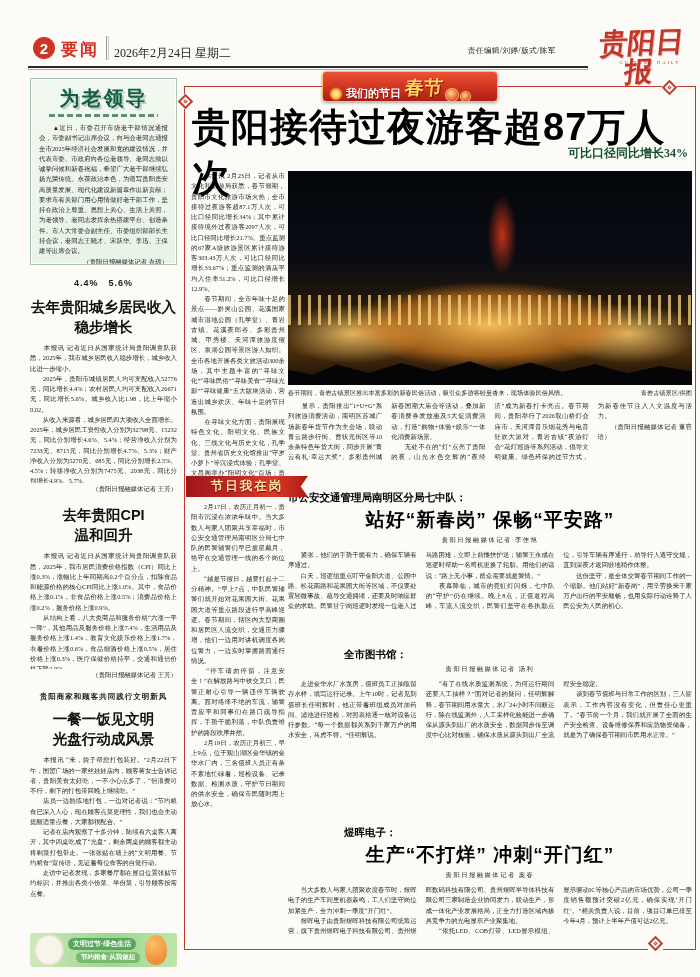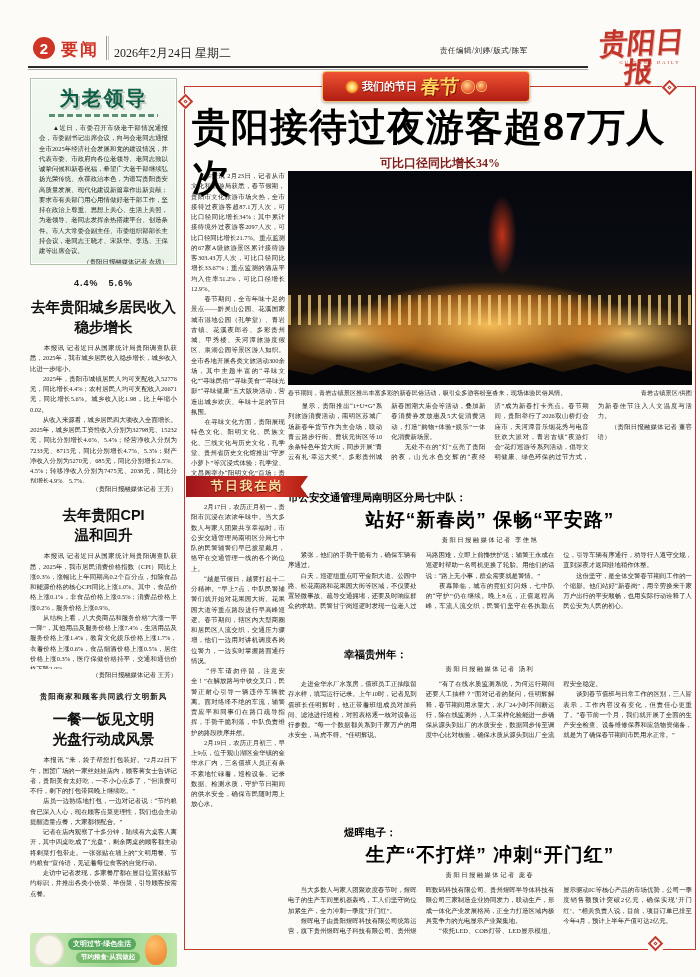--- a/index.html
+++ b/index.html
@@ -9,21 +9,21 @@
 
   
   .hdr-pageno{left:33px;top:37px;width:22px;height:22px;border-radius:50%;background:#cf3527;
     color:#fff;font-family:"Liberation Sans",sans-serif;font-weight:bold;font-size:15px;
     display:flex;align-items:center;justify-content:center;}
   .hdr-section{left:61px;top:38px;font-family:"Liberation Sans",sans-serif;font-weight:900;
     font-size:17px;color:#cf3527;letter-spacing:2px;}
   .hdr-div{left:106px;top:36px;width:1px;height:24px;background:#9a9a9a;}
   .hdr-div2{left:108px;top:36px;width:1px;height:24px;background:#c8c8c8;}
   .hdr-date{left:114px;top:45px;font-size:12px;color:#222;}
-  .hdr-editors{left:440px;top:46px;font-size:7.5px;color:#222;letter-spacing:.5px;}
+  .hdr-editors{left:468px;top:46px;font-size:7.5px;color:#222;letter-spacing:.5px;}
   .hdr-logo{left:588px;top:28px;width:104px;text-align:center;color:#c2352a;
     font-family:"Liberation Serif",serif;font-weight:900;font-size:28px;line-height:1.05;
     transform:skewX(-8deg) rotate(-2deg);text-shadow:1px 1px 0 #e9b4ab;}
   .hdr-logo-sub{left:608px;top:60px;width:84px;font-size:4.5px;color:#c2352a;letter-spacing:2px;text-align:center;}
   .hdr-rule{left:28px;top:66px;width:560px;height:2px;background:#2b2b2b;}
   .hdr-rule-thin{left:28px;top:69px;width:560px;height:1px;background:#aaa;}
 
   
   .leftcol{left:30px;top:78px;width:147px;}
   .briefing{border:1.5px solid #aec4ae;background:linear-gradient(180deg,#f2f9f0,#e9f3e8);
@@ -57,36 +57,36 @@
   .knot{width:15px;height:15px;background:#fcfbf7;}
   .knot::before{content:"";position:absolute;inset:2px;border:2px solid #c23a2c;transform:rotate(45deg);}
   .knot::after{content:"";position:absolute;inset:6px;border:1px solid #c23a2c;transform:rotate(45deg);}
   .knot-tr{left:662px;top:80px;}
   .knot-tl{left:178px;top:94px;}
   .knot-br{left:648px;top:936px;}
 
   
   .festival-banner{left:322px;top:71px;width:162px;height:29px;border-radius:4px;
     background:linear-gradient(180deg,#ef5133,#b01d12);border:1px solid #f2bf6b;
-    box-shadow:0 1px 3px rgba(0,0,0,.35);display:flex;align-items:center;padding:0 22px;z-index:3;}
+    box-shadow:0 1px 3px rgba(0,0,0,.35);display:flex;align-items:flex-end;padding:0 6px;z-index:3;}
   .burst{width:14px;height:14px;border-radius:50%;margin-right:3px;
     background:radial-gradient(circle,#ffe9a0 15%,#ffb43c 45%,transparent 72%);}
   .banner-label{color:#fff;font-family:"Liberation Sans",sans-serif;font-weight:900;font-size:11px;
     text-shadow:0 1px 1px #7a0d08;white-space:nowrap;}
   .banner-festival{color:#ffd75e;font-family:"Liberation Serif",serif;font-weight:900;font-size:19px;
     margin-left:4px;transform:skewX(-6deg);text-shadow:1px 1px 0 #7a0d08;white-space:nowrap;}
   .lantern{width:12px;height:12px;border-radius:50%;margin-left:3px;
     background:radial-gradient(circle at 40% 35%,#ffd98a,#e8552c 70%);box-shadow:0 0 0 1px #f2bf6b;}
   .lantern.small{width:9px;height:9px;}
 
   
   .feature-headline{left:192px;top:102px;width:496px;text-align:left;z-index:2;
     font-family:"Liberation Sans",sans-serif;font-weight:900;font-size:38px;letter-spacing:1px;color:#000;}
-  .feature-subhead{left:192px;top:155px;width:496px;text-align:center;
-    font-family:"Liberation Serif",serif;font-weight:bold;font-size:12px;color:#7f1d1d;}
+  .feature-subhead{left:192px;top:145px;width:496px;text-align:right;
+    font-family:"Liberation Serif",serif;font-weight:bold;font-size:12px;color:#14532d;}
   .feature-intro{left:191px;top:171px;width:94px;height:307px;}
   .photo{left:288px;top:171px;width:404px;height:214px;overflow:hidden;
     background:
       radial-gradient(ellipse 46% 26% at 50% 72%,rgba(255,196,92,.95),rgba(255,148,38,.5) 55%,transparent 78%),
       radial-gradient(ellipse 26% 20% at 16% 76%,rgba(255,206,110,.85),transparent 70%),
       radial-gradient(ellipse 26% 20% at 84% 76%,rgba(255,206,110,.85),transparent 70%),
       radial-gradient(ellipse 5% 26% at 53% 30%,rgba(255,64,28,.75),transparent 72%),
       linear-gradient(180deg,#05070d 0%,#0a0c13 42%,#2b1b09 68%,#4a2d0d 84%,#170e06 100%);}
   .photo-lights{position:absolute;left:0;right:0;top:58%;height:14%;opacity:.8;
     background:repeating-linear-gradient(90deg,rgba(255,216,130,.9) 0 3px,transparent 3px 10px);}
@@ -221,21 +221,21 @@
     <div class="sub-kicker">市公安交通管理局南明区分局七中队：</div>
     <div class="sub-headline">站好“新春岗” 保畅“平安路”</div>
     <div class="sub-byline">贵阳日报融媒体记者 李佳旭</div>
     <div class="sub-body smallbody clamp h-sub1">　　紧张，他们的手势干脆有力，确保车辆有序通过。
 　　白天，巡逻组重点盯守金阳大道、公园中路、松花南路和花果园大街等区域，不仅要处置轻微事故、疏导交通拥堵，还要及时响应群众的求助。民警甘宁岗巡逻时发现一位老人过马路困难，立即上前搀扶护送；辅警王永成在巡逻时帮助一名司机更换了轮胎。用他们的话说：“路上无小事，群众需要就是警情。”
 　　夜幕降临，城市的霓虹灯闪烁，七中队的“守护”仍在继续。晚上8点，正值返程高峰，车流人流交织，民警们坚守在各执勤点位，引导车辆有序通行，劝导行人遵守交规，直到深夜才返回驻地稍作休整。
 　　这份坚守，是全体交警春节期间工作的一个缩影。他们站好“新春岗”，用辛劳换来千家万户出行的平安顺畅，也用实际行动诠释了人民公安为人民的初心。</div>
   </div>
 
   <div class="abs sub sub2">
-    <div class="sub-kicker">幸福贵州年：</div>
+    <div class="sub-kicker">全市图书馆：</div>
     <div class="sub-byline">贵阳日报融媒体记者 汤利</div>
     <div class="sub-body smallbody clamp h-sub2">　　走进金华水厂水泵房，值班员工正抽取留存水样，填写运行记录。上午10时，记者见到值班长任明辉时，他正带着班组成员对加药间、滤池进行巡检，对照表格逐一核对设备运行参数。“每一个数据都关系到千家万户的用水安全，马虎不得。”任明辉说。
 　　“有了在线水质监测系统，为何运行期间还要人工抽样？”面对记者的疑问，任明辉解释，春节期间用水量大，水厂24小时不间断运行，除在线监测外，人工采样化验能进一步确保从源头到出厂的水质安全，数据同步传至调度中心比对核验，确保水质从源头到出厂全流程安全稳定。
 　　谈到春节值班与日常工作的区别，三人皆表示，工作内容没有变化，但责任心更重了。“春节前一个月，我们就开展了全面的生产安全检查、设备维修保养和应急物资储备，就是为了确保春节期间市民用水正常。”</div>
   </div>
 
   <div class="abs sub sub3">
     <div class="sub-kicker">煜晖电子：</div>
     <div class="sub-headline">生产“不打烊” 冲刺“开门红”</div>
     <div class="sub-byline">贵阳日报融媒体记者 庞春</div>

